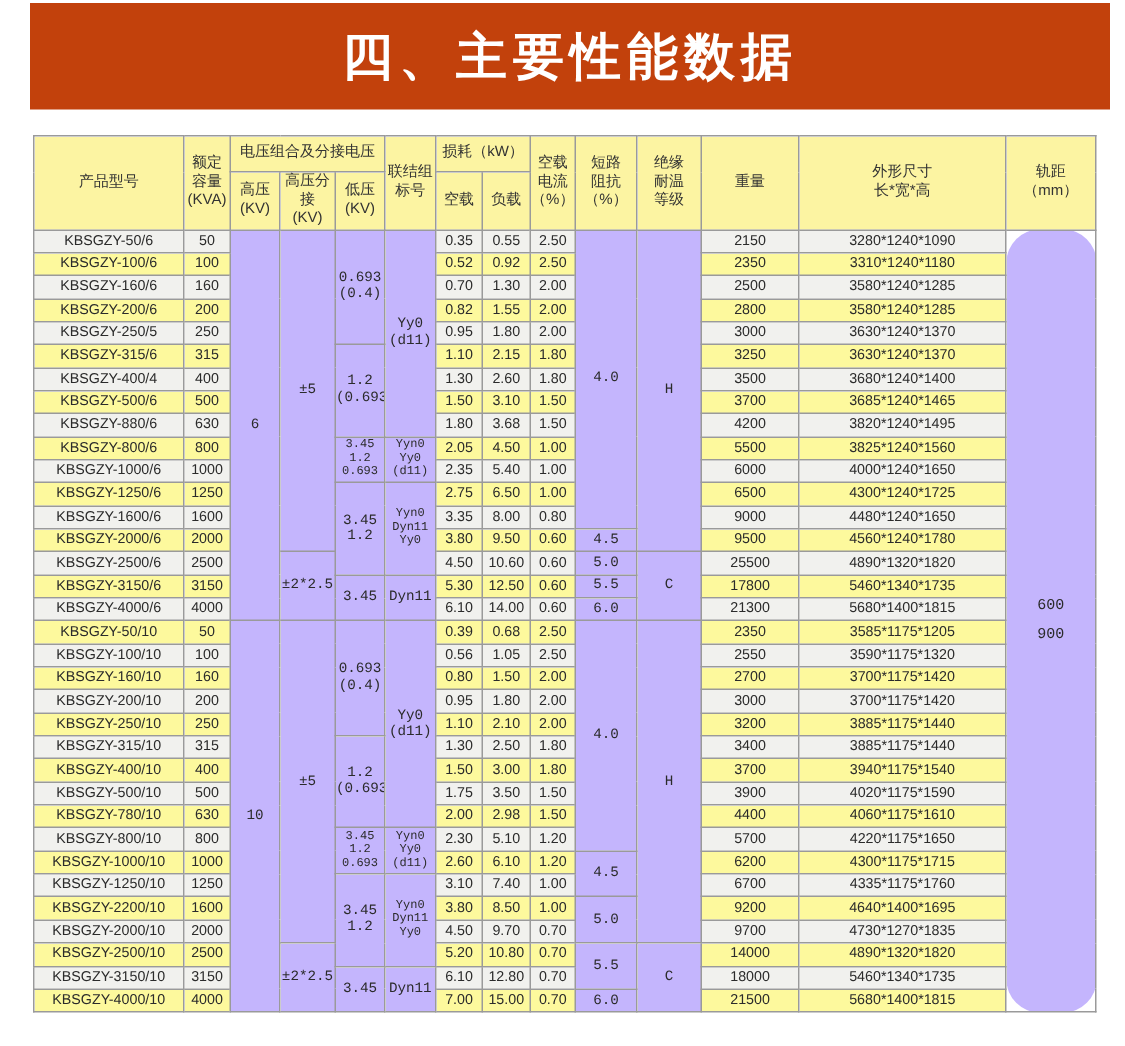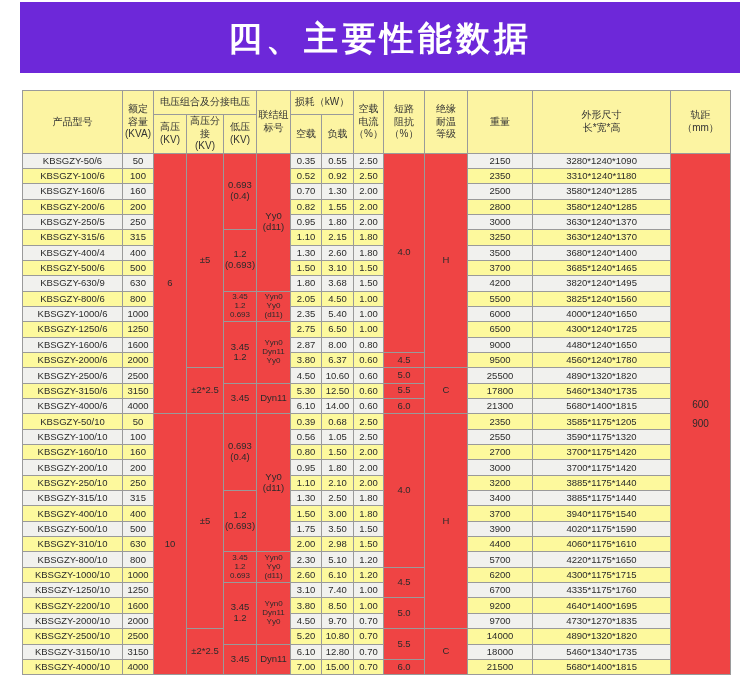--- a/index.html
+++ b/index.html
@@ -2,21 +2,21 @@
 <html><head>
 <meta charset="utf-8">
 <style>
   html,body{margin:0;padding:0;}
   body{
     width:750px;height:697px;background:#ffffff;
     font-family:"Liberation Sans","DejaVu Sans",sans-serif;
     color:#2b2b2b;overflow:hidden;
   }
   .banner{
-    margin:2px 10px 0 20px;height:71px;background:#6d28d9;
+    margin:2px 10px 0 20px;height:71px;background:#c2410c;
     display:flex;align-items:center;justify-content:center;
   }
   .banner span{
     color:#ffffff;font-size:34px;font-weight:bold;letter-spacing:4px;
     line-height:1;
   }
   .table-wrap{margin:17px 20px 0 22px;}
   table{
     border-collapse:collapse;table-layout:fixed;width:708px;
     border:1px solid #8a8a8a;
@@ -29,23 +29,23 @@
   thead th{
     background:#fcf4a2;font-size:10px;font-weight:normal;
     line-height:1.25;color:#333333;
   }
   thead tr.h1{height:24px;}
   thead tr.h2{height:32px;}
   tbody tr{height:15.35px;}
   tbody td{font-size:9.5px;line-height:1.05;}
   td.y{background:#fdf99d;}
   td.g{background:#f1f1ee;}
-  td.merged{background:#ef4444;font-size:9.5px;line-height:1.15;}
+  td.merged{background:#c4b5fd;font-size:9.5px;line-height:1.15;font-family:Liberation Mono, monospace;}
   td.merged.small{font-size:8px;line-height:1.1;}
-  td.gauge{font-size:10px;line-height:1.9;}
+  td.gauge{font-size:10px;line-height:1.9;border-radius:22px;}
 </style>
 </head>
 <body>
 
 <div class="banner">
   <span>四、主要性能数据</span>
 </div>
 
 <div class="table-wrap">
   <table>
@@ -180,21 +180,21 @@
         <tr>
           <td class="y">KBSGZY-500/6</td>
           <td class="y">500</td>
           <td class="y">1.50</td>
           <td class="y">3.10</td>
           <td class="y">1.50</td>
           <td class="y">3700</td>
           <td class="y">3685*1240*1465</td>
         </tr>
         <tr>
-          <td class="g">KBSGZY-630/9</td>
+          <td class="g">KBSGZY-880/6</td>
           <td class="g">630</td>
           <td class="g">1.80</td>
           <td class="g">3.68</td>
           <td class="g">1.50</td>
           <td class="g">4200</td>
           <td class="g">3820*1240*1495</td>
         </tr>
         <tr>
           <td class="y">KBSGZY-800/6</td>
           <td class="y">800</td>
@@ -229,31 +229,31 @@
 Yy0</td>
           <td class="y">2.75</td>
           <td class="y">6.50</td>
           <td class="y">1.00</td>
           <td class="y">6500</td>
           <td class="y">4300*1240*1725</td>
         </tr>
         <tr>
           <td class="g">KBSGZY-1600/6</td>
           <td class="g">1600</td>
-          <td class="g">2.87</td>
+          <td class="g">3.35</td>
           <td class="g">8.00</td>
           <td class="g">0.80</td>
           <td class="g">9000</td>
           <td class="g">4480*1240*1650</td>
         </tr>
         <tr>
           <td class="y">KBSGZY-2000/6</td>
           <td class="y">2000</td>
           <td class="y">3.80</td>
-          <td class="y">6.37</td>
+          <td class="y">9.50</td>
           <td class="y">0.60</td>
           <td class="merged" rowspan="1">4.5</td>
           <td class="y">9500</td>
           <td class="y">4560*1240*1780</td>
         </tr>
         <tr>
           <td class="g">KBSGZY-2500/6</td>
           <td class="g">2500</td>
           <td class="merged" rowspan="3">±2*2.5</td>
           <td class="g">4.50</td>
@@ -362,21 +362,21 @@
         <tr>
           <td class="g">KBSGZY-500/10</td>
           <td class="g">500</td>
           <td class="g">1.75</td>
           <td class="g">3.50</td>
           <td class="g">1.50</td>
           <td class="g">3900</td>
           <td class="g">4020*1175*1590</td>
         </tr>
         <tr>
-          <td class="y">KBSGZY-310/10</td>
+          <td class="y">KBSGZY-780/10</td>
           <td class="y">630</td>
           <td class="y">2.00</td>
           <td class="y">2.98</td>
           <td class="y">1.50</td>
           <td class="y">4400</td>
           <td class="y">4060*1175*1610</td>
         </tr>
         <tr>
           <td class="g">KBSGZY-800/10</td>
           <td class="g">800</td>

